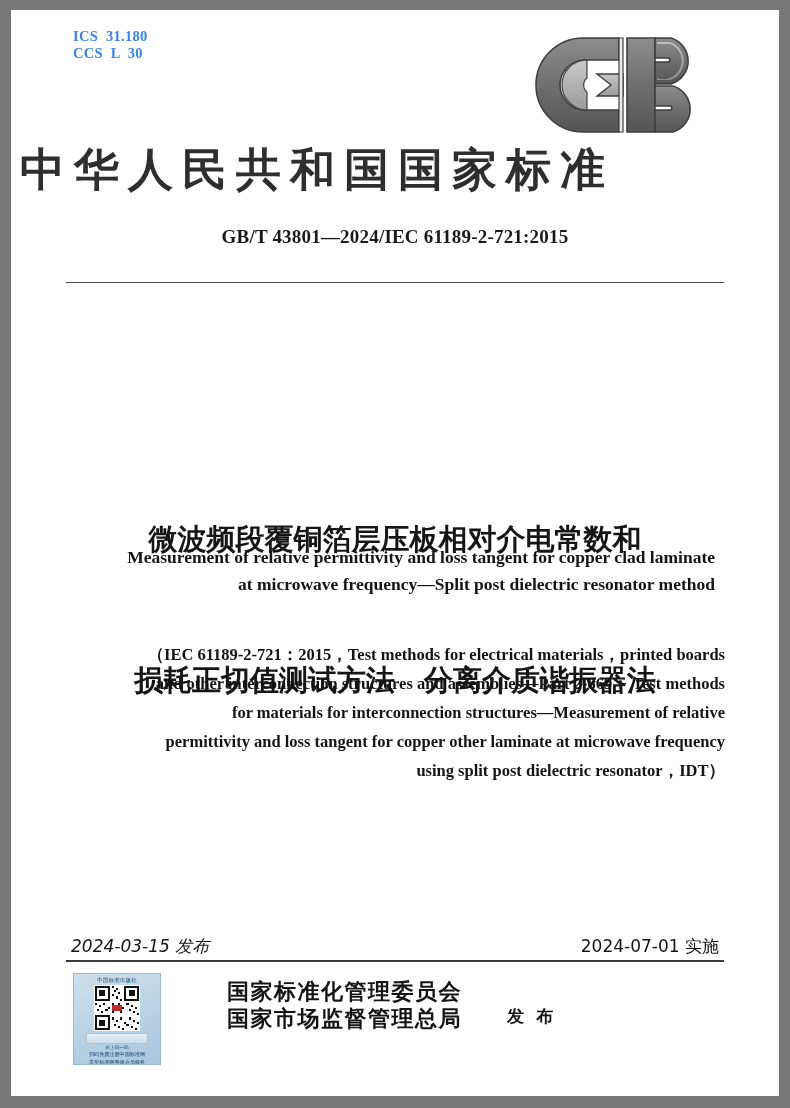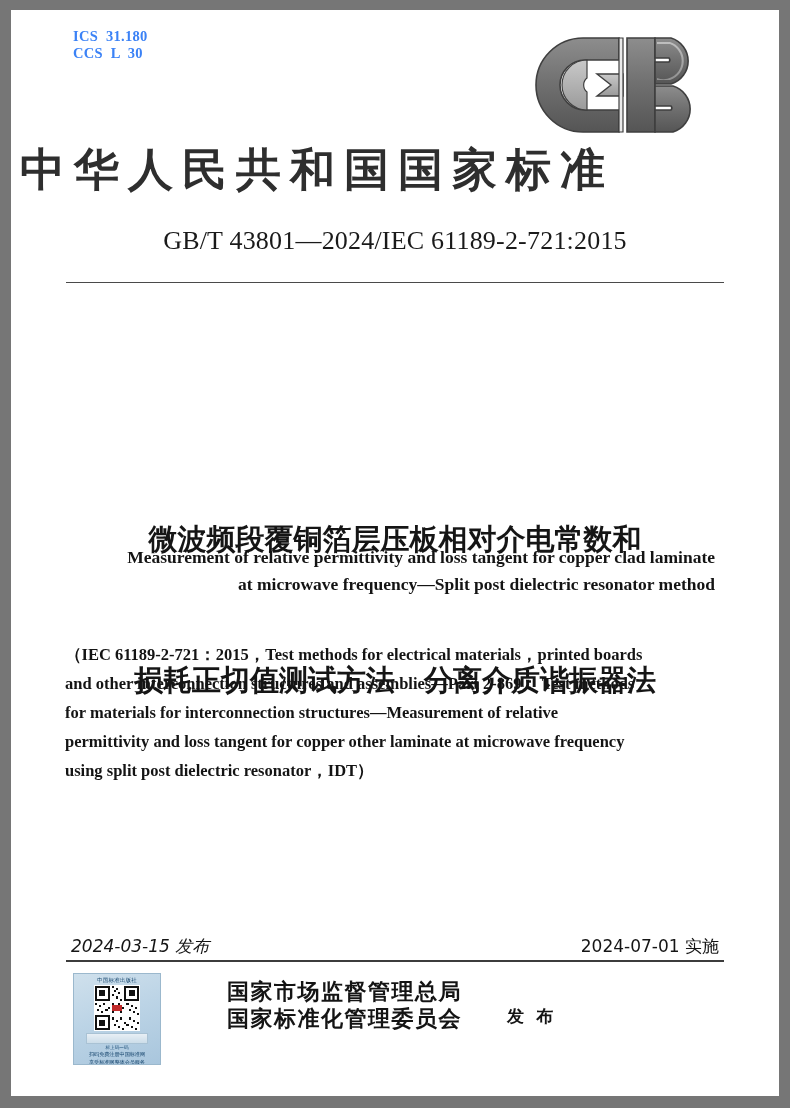--- a/index.html
+++ b/index.html
@@ -68,22 +68,22 @@
     white-space: nowrap;
   }
 
   
   .std-no {
     position: absolute;
     left: 0; top: 216px;
     width: 768px;
     text-align: center;
     font-family: "Liberation Serif", serif;
-    font-size: 26px;
-    font-weight: normal;
+    font-size: 19px;
+    font-weight: bold;
     letter-spacing: 0.2px;
     color: #1a1a1a;
     white-space: nowrap;
   }
 
   
   .rule-top {
     position: absolute;
     left: 55px; top: 272px;
     width: 658px; height: 0;
@@ -122,21 +122,21 @@
     line-height: 27px;
     color: #141414;
   }
   .title-en div { white-space: nowrap; }
 
   
   .iec-note {
     position: absolute;
     left: 54px; top: 630px;
     width: 660px;
-    text-align: left;
+    text-align: right;
     font-family: "Liberation Serif", serif;
     font-weight: bold;
     font-size: 16.5px;
     line-height: 29px;
     color: #141414;
   }
   .iec-note div { white-space: nowrap; }
 
   
   .date-issue, .date-effective {
@@ -288,22 +288,22 @@
       <div>permittivity and loss tangent for copper other laminate at microwave frequency</div>
       <div>using split post dielectric resonator，IDT）</div>
     </div>
 
     <div class="date-issue">2024-03-15 发布</div>
     <div class="date-effective">2024-07-01 实施</div>
 
     <div class="rule-bottom"></div>
 
     <div class="issuer">
+      <div>国家标准化管理委员会</div>
       <div>国家市场监督管理总局</div>
-      <div>国家标准化管理委员会</div>
     </div>
     <div class="issued-by">发 布</div>
 
     <div class="qr-sticker">
       <div class="qr-head">中国标准出版社</div>
       <div class="qr-code">
         <svg viewBox="0 0 21 21" xmlns="http://www.w3.org/2000/svg" shape-rendering="crispEdges">
           <rect width="21" height="21" fill="#fff"></rect>
           <g fill="#111">
             <path d="M0 0h7v7H0z"></path>

